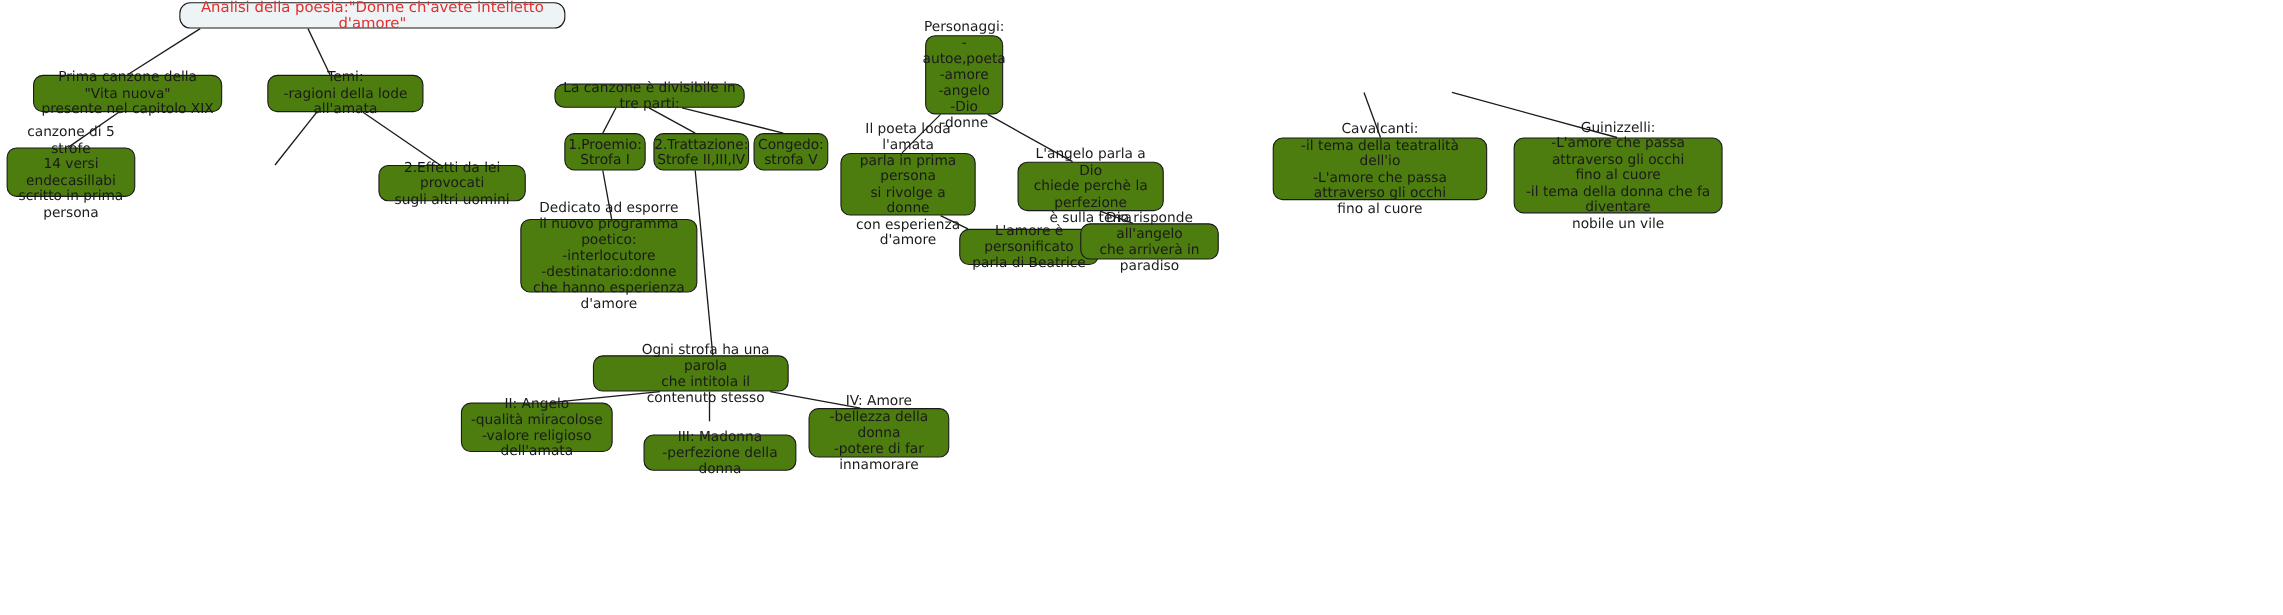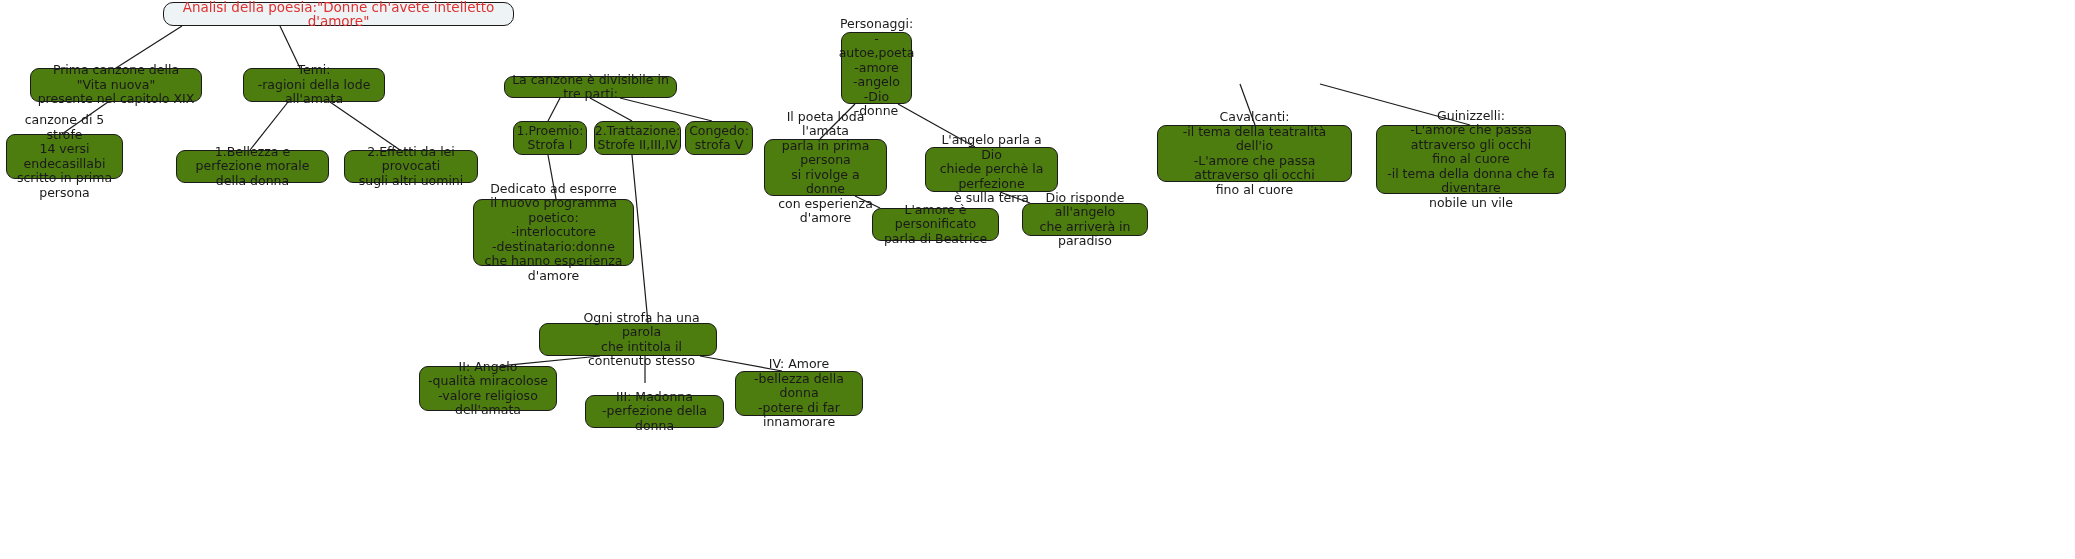--- a/index.html
+++ b/index.html
@@ -80,22 +80,20 @@
   <div class="node title" style="left: 163px; top: 2px; width: 351px; height: 24px;">Analisi della poesia:"Donne ch'avete intelletto d'amore"</div>
 
   <div class="node" style="left: 30px; top: 68px; width: 172px; height: 34px;">Prima canzone della "Vita nuova"
 presente nel capitolo XIX</div>
   <div class="node" style="left: 6px; top: 134px; width: 117px; height: 45px;">canzone di 5 strofe
 14 versi endecasillabi
 scritto in prima persona</div>
 
   <div class="node" style="left: 243px; top: 68px; width: 142px; height: 34px;">Temi:
 -ragioni della lode all'amata</div>
-  <div class="node" style="left: 176px; top: 150px; width: 153px; height: 33px;">1.Bellezza e perfezione morale
-della donna</div>
   <div class="node" style="left: 344px; top: 150px; width: 134px; height: 33px;">2.Effetti da lei provocati
 sugli altri uomini</div>
 
   <div class="node" style="left: 504px; top: 76px; width: 173px; height: 22px;">La canzone è divisibile in tre parti:</div>
   <div class="node" style="left: 513px; top: 121px; width: 74px; height: 34px;">1.Proemio:
 Strofa I</div>
   <div class="node" style="left: 594px; top: 121px; width: 87px; height: 34px;">2.Trattazione:
 Strofe II,III,IV</div>
   <div class="node" style="left: 685px; top: 121px; width: 68px; height: 34px;">Congedo:
 strofa V</div>
@@ -124,21 +122,21 @@
 -donne</div>
   <div class="node" style="left: 764px; top: 139px; width: 123px; height: 57px;">Il poeta loda l'amata
 parla in prima persona
 si rivolge a donne
 con esperienza d'amore</div>
   <div class="node" style="left: 836px; top: 208px; width: 127px; height: 33px; margin-left: 36px;">L'amore è personificato
 parla di Beatrice</div>
   <div class="node" style="left: 925px; top: 147px; width: 133px; height: 45px;">L'angelo parla a Dio
 chiede perchè la perfezione
 è sulla terra</div>
-  <div class="node" style="left: 982px; top: 203px; width: 126px; height: 33px; margin-left: 40px;">Dio risponde all'angelo
+  <div class="node" style="left: 982px; top: 203px; width: 126px; height: 33px;">Dio risponde all'angelo
 che arriverà in paradiso</div>
 
   <div class="node" style="left: 1157px; top: 125px; width: 195px; height: 57px;">Cavalcanti:
 -il tema della teatralità dell'io
 -L'amore che passa attraverso gli occhi
 fino al cuore</div>
   <div class="node" style="left: 1376px; top: 125px; width: 190px; height: 69px;">Guinizzelli:
 -L'amore che passa attraverso gli occhi
 fino al cuore
 -il tema della donna che fa diventare

